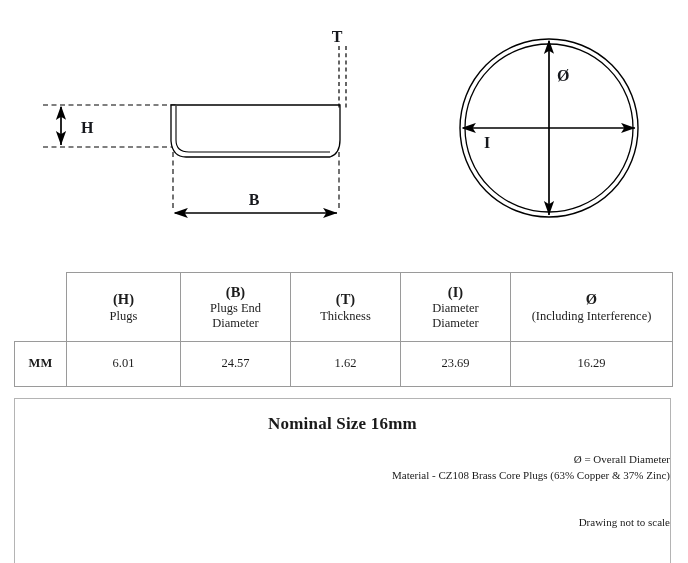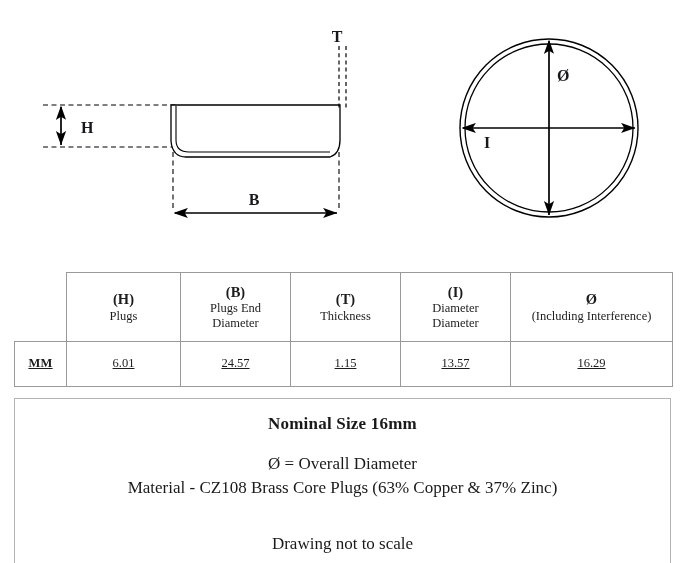--- a/index.html
+++ b/index.html
@@ -64,21 +64,20 @@
     font-weight: bold;
     font-size: 13.5px;
     letter-spacing: 0.3px;
   }
   tr.header-row td {
     height: 62px;
   }
   tr.value-row td {
     height: 38px;
     font-size: 13px;
-    text-decoration: underline;
   }
   .head-code {
     font-weight: bold;
     font-size: 14.5px;
     display: block;
     line-height: 1.3;
   }
   .head-desc {
     display: block;
     font-size: 12.5px;
@@ -97,22 +96,23 @@
     text-align: center;
     background: #ffffff;
   }
   #notes-title {
     font-weight: bold;
     font-size: 17px;
     margin-top: 15px;
     letter-spacing: 0.2px;
   }
   .note-line {
-    font-size: 17px;
+    font-size: 11px;
     line-height: 1.42;
+    text-align: right;
   }
   #note-symbol { margin-top: 18px; }
   #note-material { }
   #note-scale { margin-top: 32px; }
 </style>
 </head>
 <body>
 
 <div id="drawing-area">
   <svg id="drawing-svg" width="688" height="255" viewBox="0 0 688 255">
@@ -204,22 +204,22 @@
         </td>
         <td>
           <span class="head-code">Ø</span>
           <span class="head-desc">(Including Interference)</span>
         </td>
       </tr>
       <tr class="value-row">
         <td class="row-label">MM</td>
         <td>6.01</td>
         <td>24.57</td>
-        <td>1.15</td>
-        <td>13.57</td>
+        <td>1.62</td>
+        <td>23.69</td>
         <td>16.29</td>
       </tr>
     </tbody>
   </table>
 </div>
 
 <div id="notes-panel">
   <div id="notes-title">Nominal Size 16mm</div>
   <div id="note-symbol" class="note-line">Ø = Overall Diameter</div>
   <div id="note-material">

